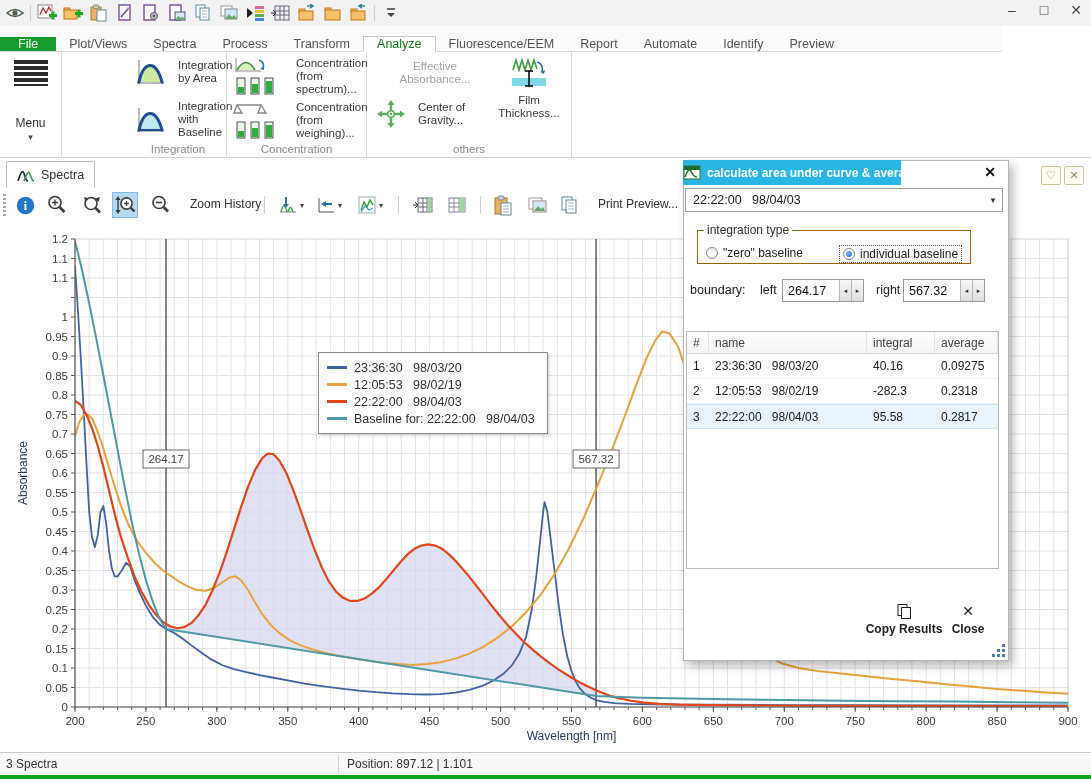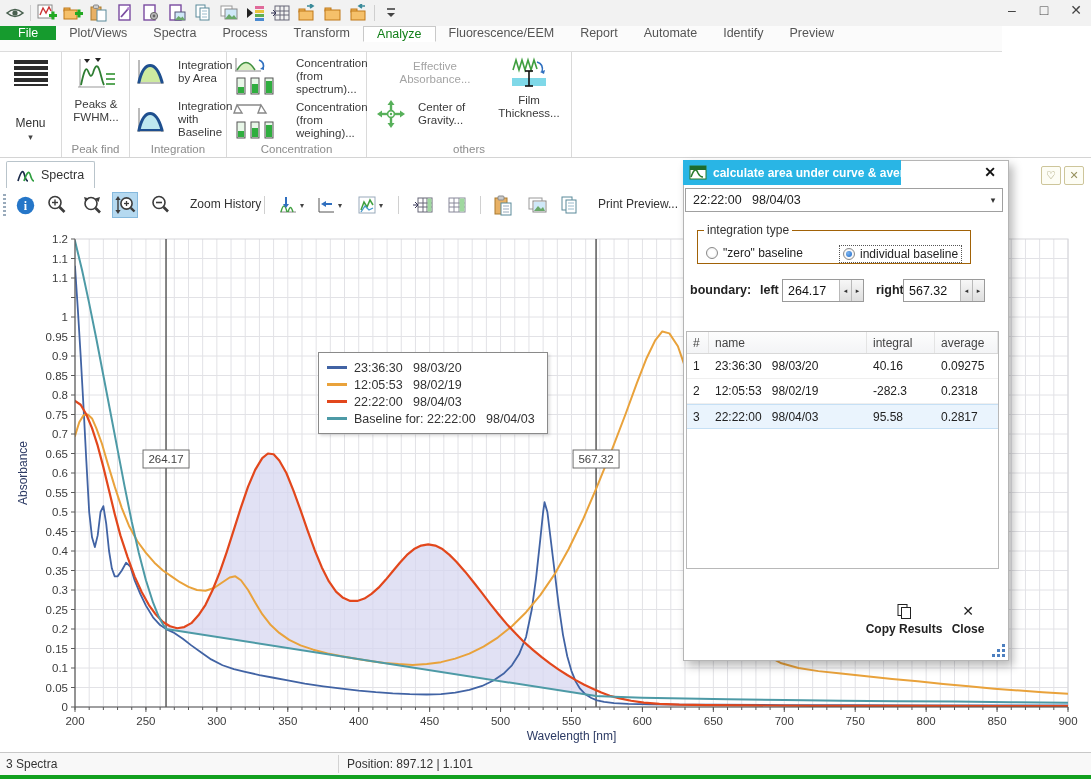--- a/index.html
+++ b/index.html
@@ -11,21 +11,21 @@
 #titlebar { position:absolute; left:0; top:0; width:1091px; height:26px; background:#f2f2f2; }
 #quickIcons { position:absolute; left:4px; top:2px; height:22px; display:flex; align-items:center; gap:5px; }
 #quickIcons .qi { width:21px; height:21px; display:flex; align-items:center; justify-content:center; }
 #quickIcons .qsep { width:1px; height:16px; background:#cfcfcf; }
 #winTitle { position:absolute; left:0; right:0; top:4px; text-align:center; font-size:13px; color:#9a9a9a; pointer-events:none; }
 #winControls { position:absolute; right:6px; top:2px; display:flex; gap:14px; }
 #winControls span { font-size:14px; color:#444; width:18px; text-align:center; cursor:default; }
 
 
 #tabbar { position:absolute; left:0; top:26px; width:1002px; height:26px; background:#fbfbfb;
-  display:flex; align-items:flex-start; border-bottom:1px solid #dcdcdc; }
+  display:flex; align-items:flex-end; border-bottom:1px solid #dcdcdc; }
 .tab { padding:0 13px; display:flex; align-items:center; font-size:12.5px; color:#555; cursor:default; }
 .tab.file { background:#169b2e; color:#fff; padding:0 18px; }
 .tab.active { background:#fff; color:#0f7e16; border:1px solid #c9c9c9; border-bottom:1px solid #fff; margin-bottom:-1px; }
 
 
 #ribbon { position:absolute; left:0; top:52px; width:1091px; height:106px; background:#fff; border-bottom:1px solid #d4d4d4; }
 .rgroup { position:absolute; top:0; height:105px; border-right:1px solid #dadada; }
 .rgroup-label { position:absolute; left:0; right:0; bottom:2px; text-align:center; font-size:11.5px; color:#8c8c8c; }
 #menuBlock { position:absolute; left:0; top:0; width:62px; height:105px; border-right:1px solid #dadada; text-align:center; cursor:default; }
 .hamburger { margin:8px auto 0; width:34px; height:26px;
@@ -60,35 +60,35 @@
 #legend .lswatch { width:20px; height:0; border-top-style:solid; border-top-width:3px; }
 
 
 .mini-btn { position:absolute; top:166px; width:20px; height:19px; background:#fdfdf5; border:1px solid #cdc59a;
   border-radius:2px; display:flex; align-items:center; justify-content:center; font-size:11px; color:#97915e; cursor:default; }
 
 
 #dialog { position:absolute; left:683px; top:160px; width:326px; height:501px; background:#fff;
   border:1px solid #b5b5b5; box-shadow:4px 5px 9px rgba(0,0,0,.28); }
 .dlg-banner { position:absolute; left:-1px; top:-1px; width:218px; height:25px; background:#29b5e5;
-  display:flex; align-items:center; gap:6px; padding:0 6px; color:#fff; font-weight:bold; font-size:12px; white-space:nowrap; }
+  display:flex; align-items:center; gap:6px; padding:0 0; color:#fff; font-weight:bold; font-size:12px; white-space:nowrap; }
 .dlg-close { position:absolute; right:12px; top:3px; font-size:14px; font-weight:bold; color:#111; cursor:default; }
 .dlg-combo { position:absolute; left:1px; top:27px; width:318px; height:24px; border:1px solid #a0a0a0; background:#fff;
   display:flex; align-items:center; }
 .dlg-combo .ctext { flex:1; padding-left:7px; white-space:pre; font-size:12.5px; color:#222; }
 .dlg-combo .ccaret { width:18px; text-align:center; font-size:9px; color:#333; }
 .itype { position:absolute; left:13px; top:62px; width:274px; height:41px; border:1px solid #a16207; }
 .itype legend { font-size:12px; color:#333; margin-left:6px; padding:0 3px; }
 .radio { position:absolute; top:9px; display:flex; align-items:center; gap:5px; font-size:12px; color:#222; white-space:pre; }
 .rb { width:12px; height:12px; border-radius:50%; border:1px solid #8a8a8a; background:radial-gradient(#fff 40%,#e4e4e4); position:relative; }
 .rb.sel::after { content:""; position:absolute; left:2px; top:2px; width:6px; height:6px; border-radius:50%;
   background:radial-gradient(circle at 35% 35%, #7db6ef, #1a66c8); }
 .radio.focus { outline:1px dotted #555; padding:1px 3px; }
 .brow { position:absolute; left:6px; top:118px; width:312px; height:24px; }
-.blab { position:absolute; left:0; top:4px; font-size:12.5px; color:#222;font-weight:bold; }
+.blab { position:absolute; left:0; top:4px; font-size:12.5px; color:#222; }
 .spinwrap { position:absolute; top:0; height:23px; border:1px solid #9a9a9a; background:#fff; display:flex; }
 .spinwrap input { width:56px; border:none; outline:none; font:12.5px "Liberation Sans",sans-serif; padding-left:5px; color:#111; }
 .spbtn { width:12px; border-left:1px solid #b9b9b9; background:linear-gradient(#f7f7f7,#dedede); font-size:7px;
   color:#333; display:flex; align-items:center; justify-content:center; cursor:default; }
 #resultTable { position:absolute; left:2px; top:170px; width:313px; height:238px; border:1px solid #b8b8b8; background:#fff; overflow:hidden; }
 .trow { display:grid; grid-template-columns:22px 158px 68px 63px; align-items:center; height:25px; font-size:12px; color:#222; }
 .trow.head { height:22px; color:#444; background:linear-gradient(#fdfdfd,#f3f4f6); border-bottom:1px solid #d8d8d8; }
 .trow.head > div { border-right:1px solid #e4e4e4; height:100%; display:flex; align-items:center; }
 .trow > div { padding-left:6px; white-space:pre; }
 .trow.body { border-bottom:1px solid #efefef; }
@@ -253,40 +253,20 @@
       <div class="tab">Preview</div>
     </div>
 
   <div id="ribbon">
     <div id="menuBlock">
       <div class="hamburger"></div>
       <div class="menu-label">Menu</div>
       <div class="menu-caret">▾</div>
     </div>
 
-    <div class="rgroup" style="left:62px;width:68px;">
-      <div class="ritem stacked" style="position:absolute;left:4px;top:4px;width:60px;">
-        <span>
-            <svg width="42" height="40" viewBox="0 0 42 40">
-          <line x1="5" y1="3" x2="5" y2="31" stroke="#999"></line>
-              <line x1="3" y1="31" x2="30" y2="31" stroke="#999"></line>
-          <path d="M6 29 C9 15 11 10 13 15 C15 20 16 22 18 17 C20 10 22 8 24 13 C26 18 27 25 29 29" stroke="#2e7d32" fill="none" stroke-width="1.8"></path>
-          <path d="M9 3 l3 4 3 -4 z" fill="#222"></path>
-              <path d="M20 2 l3 4 3 -4 z" fill="#222"></path>
-          <g stroke="#5aa85a" stroke-width="2">
-                <line x1="31" y1="18" x2="40" y2="18"></line>
-                <line x1="31" y1="23" x2="40" y2="23"></line>
-                <line x1="31" y1="28" x2="40" y2="28"></line>
-              </g>
-        </svg>
-          </span>
-        <div class="rlabel">Peaks &amp; FWHM...</div>
-      </div>
-      <div class="rgroup-label">Peak find</div>
-    </div>
 
     <div class="rgroup" style="left:130px;width:97px;">
       <div class="ritem" style="position:absolute;left:5px;top:6px;">
         <span>
             <svg width="30" height="28" viewBox="0 0 30 28">
           <path d="M4 24 C9 2 21 2 27 24 Z" fill="#cdeaa0"></path>
           <line x1="4" y1="2" x2="4" y2="25" stroke="#777"></line>
               <line x1="2" y1="25" x2="29" y2="25" stroke="#777"></line>
           <path d="M4 24 C9 2 21 2 27 24" fill="none" stroke="#1e4f8f" stroke-width="3" stroke-linecap="round"></path>
         </svg>

